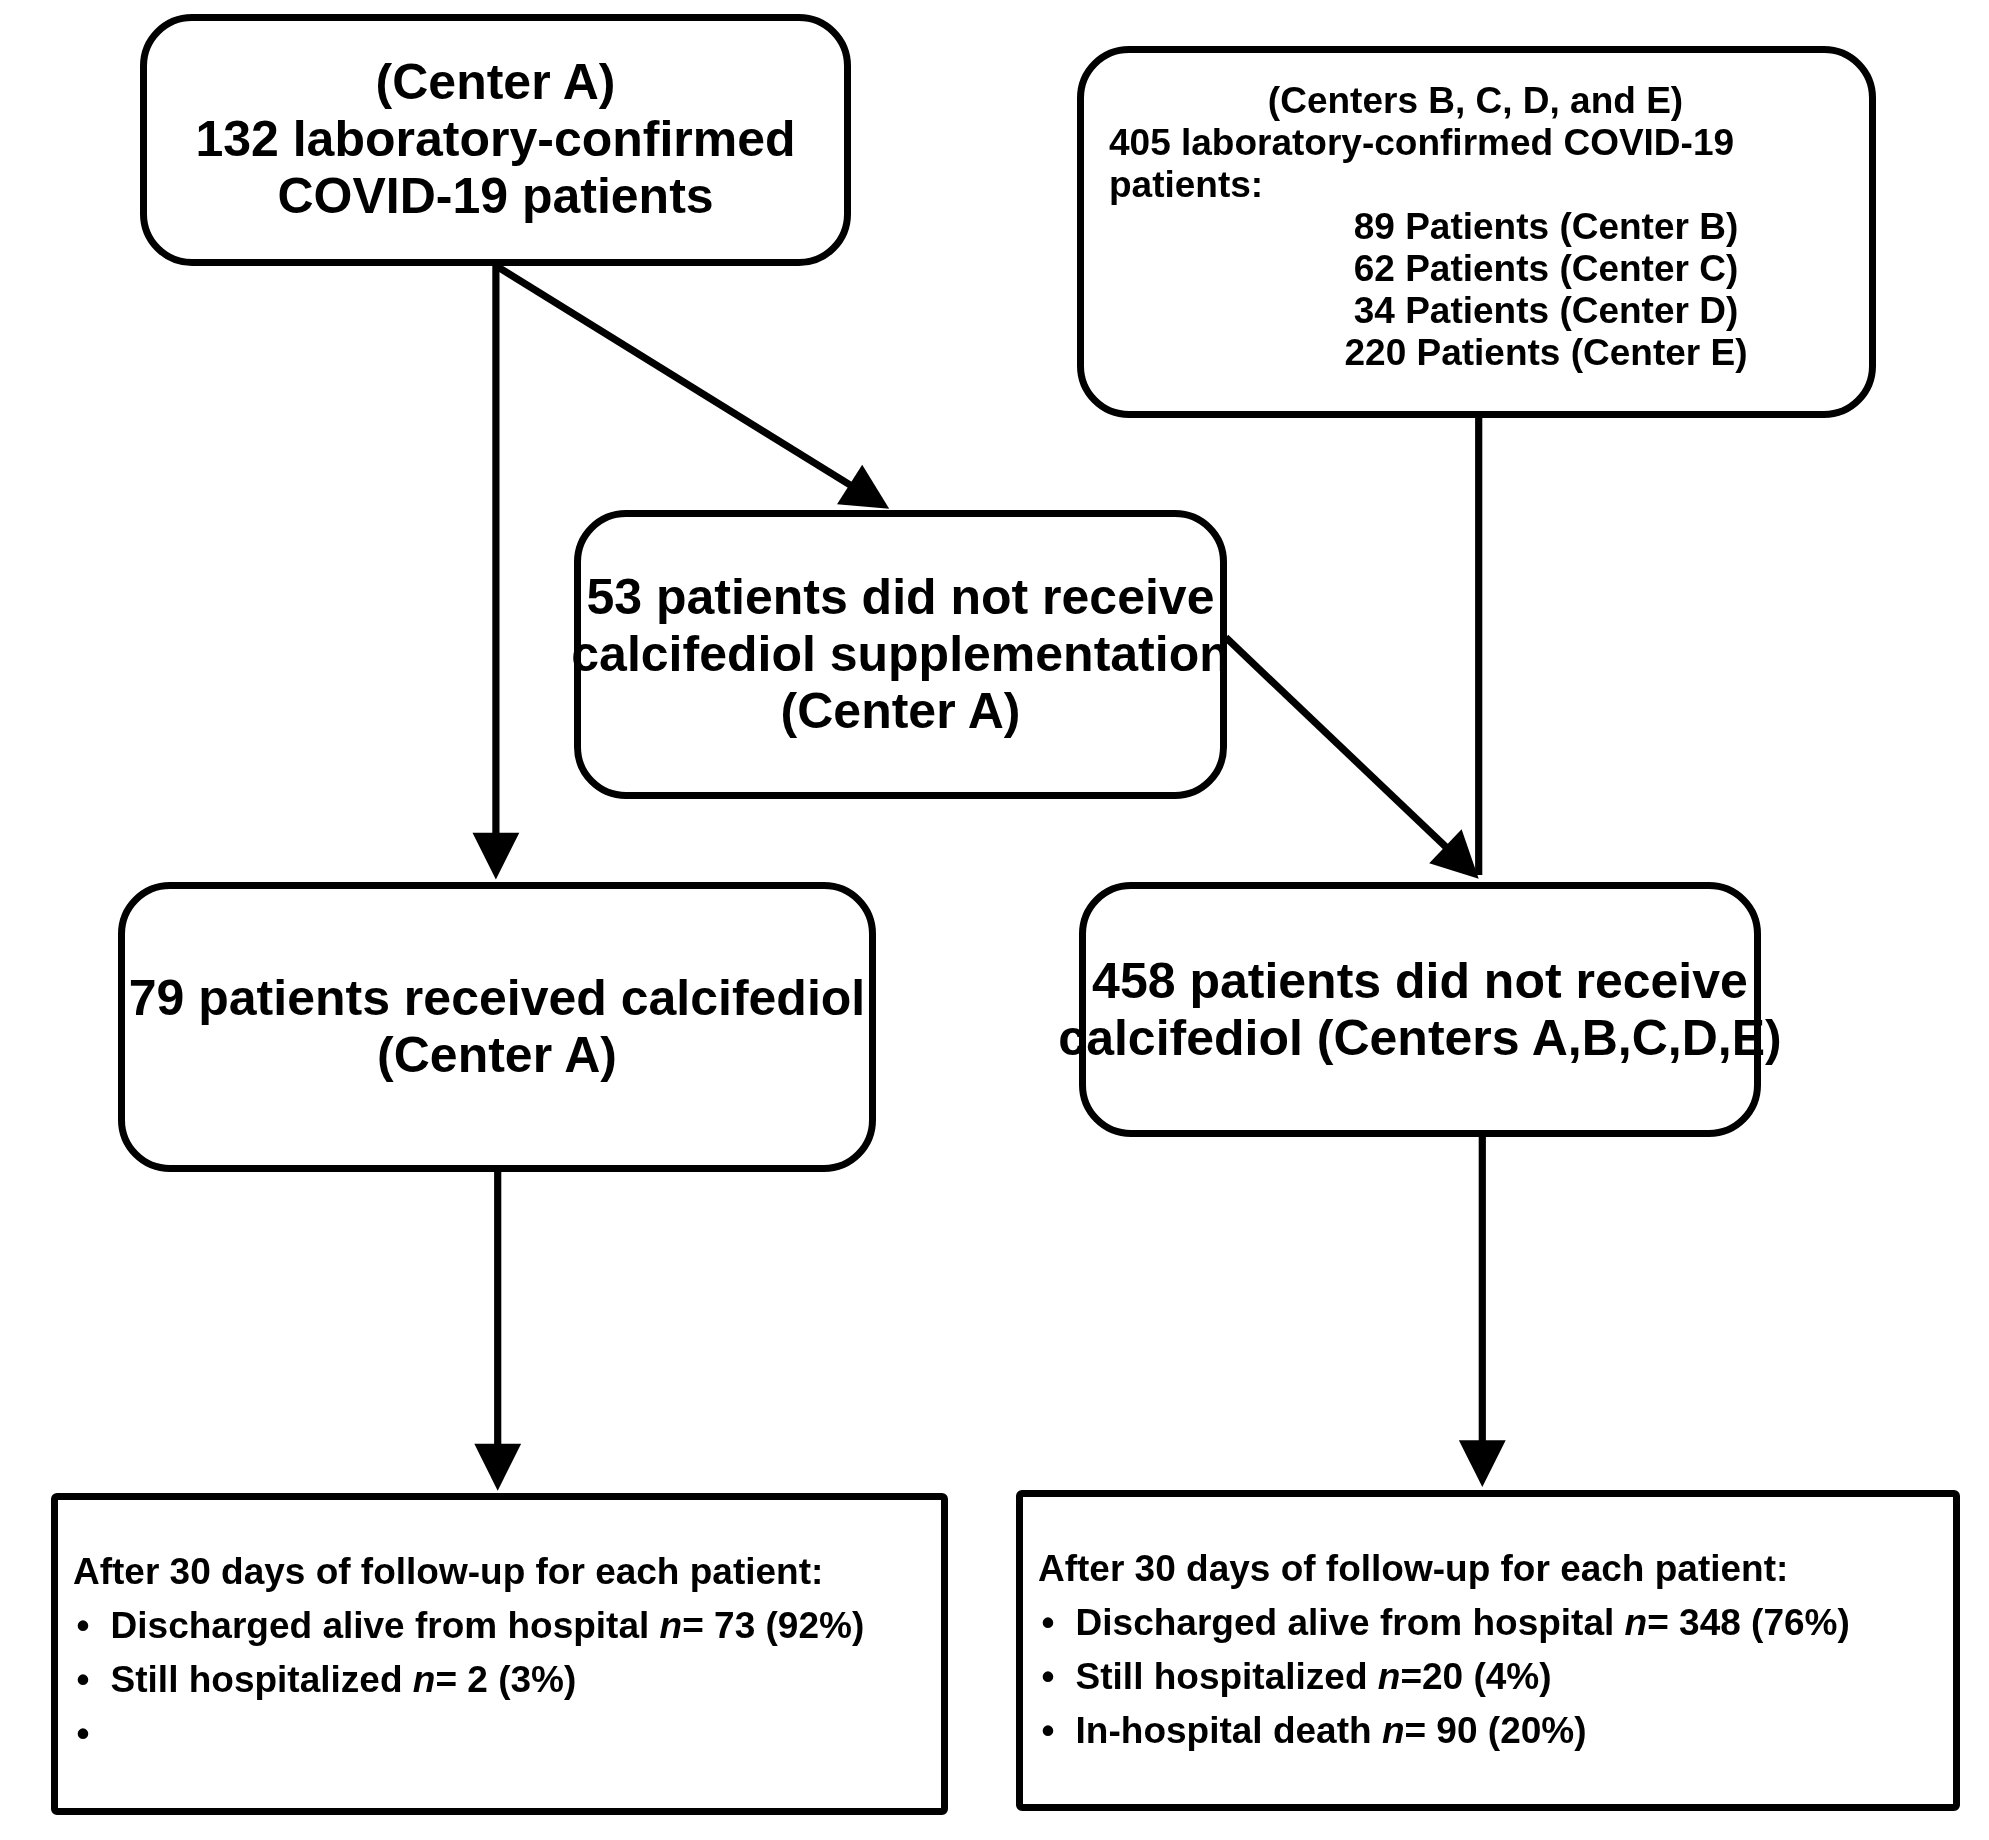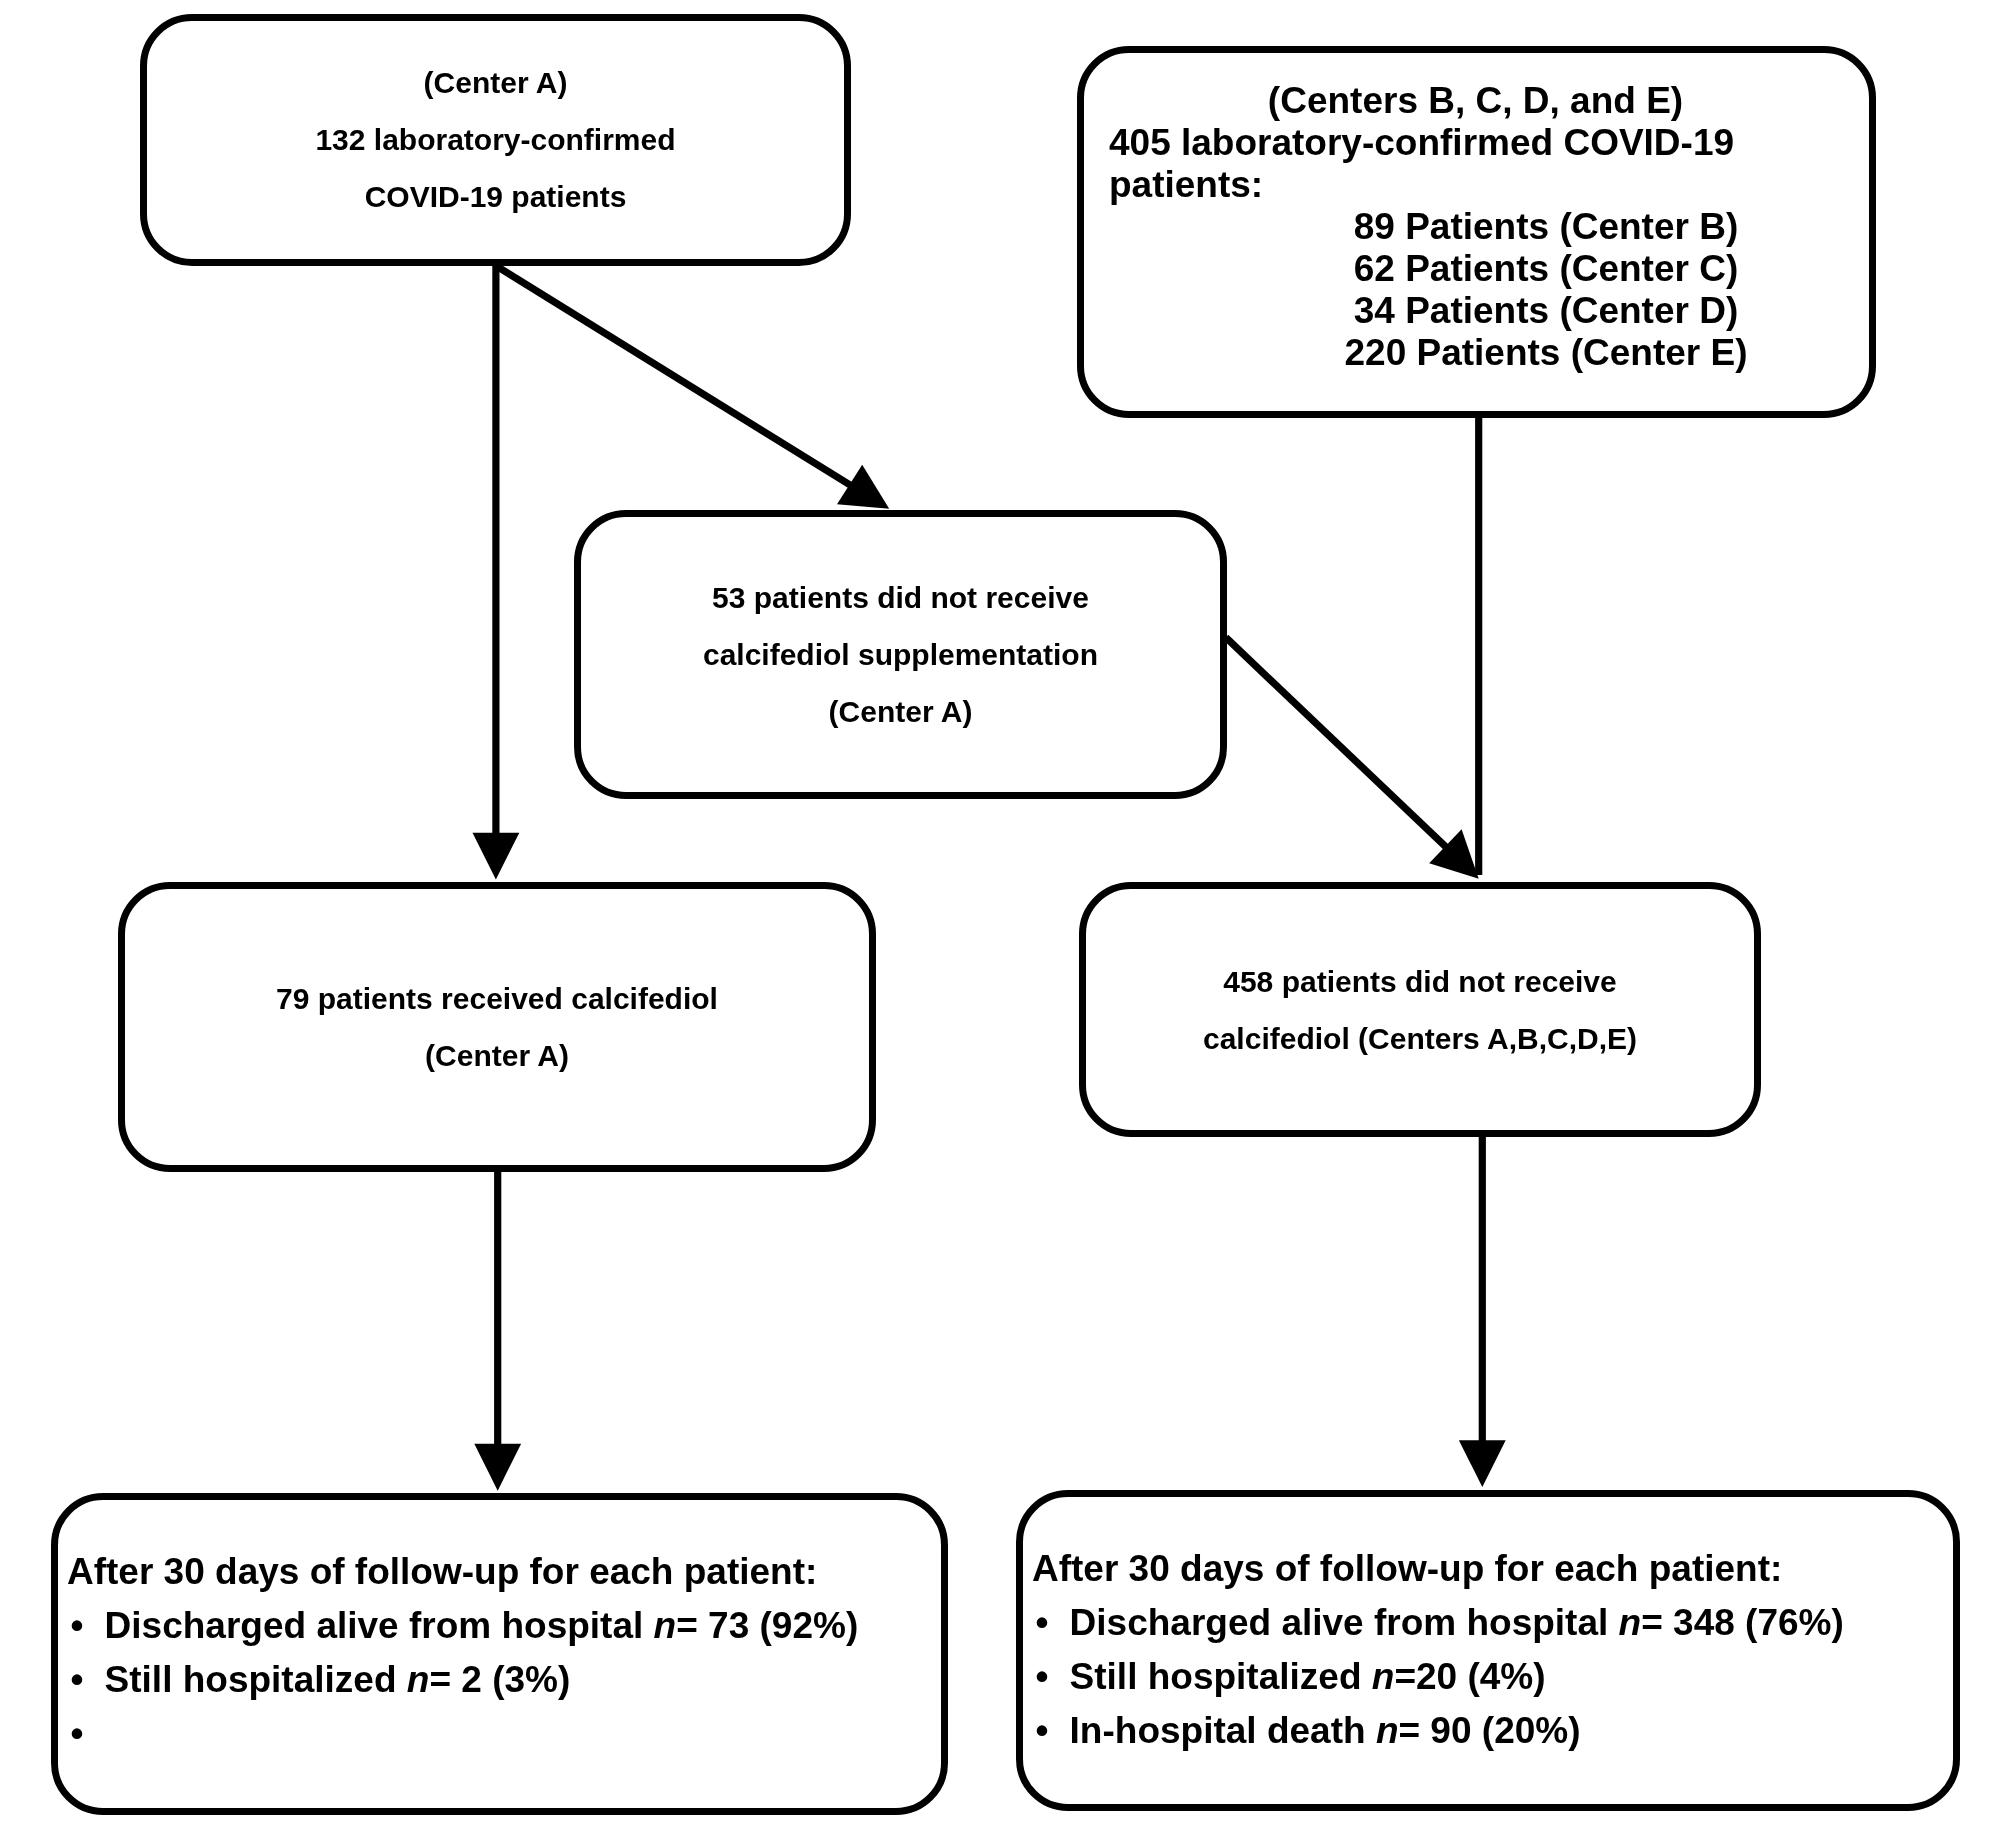--- a/index.html
+++ b/index.html
@@ -20,32 +20,32 @@
     border-radius: 52px;
     background: #ffffff;
   }
   .center-box {
     display: flex;
     flex-direction: column;
     justify-content: center;
     align-items: center;
     text-align: center;
   }
-  .fs-lg { font-size: 30px; line-height: 57px; }
+  .fs-lg { font-size: 50px; line-height: 57px; }
   .fs-md { font-size: 37px; line-height: 42px; }
   .line { white-space: nowrap; }
 
   
   .box-bcde { padding: 27px 27px 0 25px; }
   .box-bcde .t-center { text-align: center; white-space: nowrap; }
   .box-bcde .t-left   { text-align: left; white-space: nowrap; }
   .box-bcde .t-indent { text-align: center; margin-left: 141px; white-space: nowrap; }
 
   
-  .outcome { padding: 45px 9px 0 9px; font-size: 37px; line-height: 54px; }
+  .outcome { padding: 45px 9px 0 15px; font-size: 37px; line-height: 54px; border-radius: 6px; }
   .outcome .title { white-space: nowrap; }
   .b-item { display: flex; align-items: flex-start; }
   .b-dot  { flex: 0 0 34px; padding-left: 3.6px; }
   .b-text { white-space: nowrap; }
   .b-text i { font-style: italic; }
 
   .arrow-layer {
     position: absolute;
     left: 0; top: 0;
     width: 1989px; height: 1841px;

